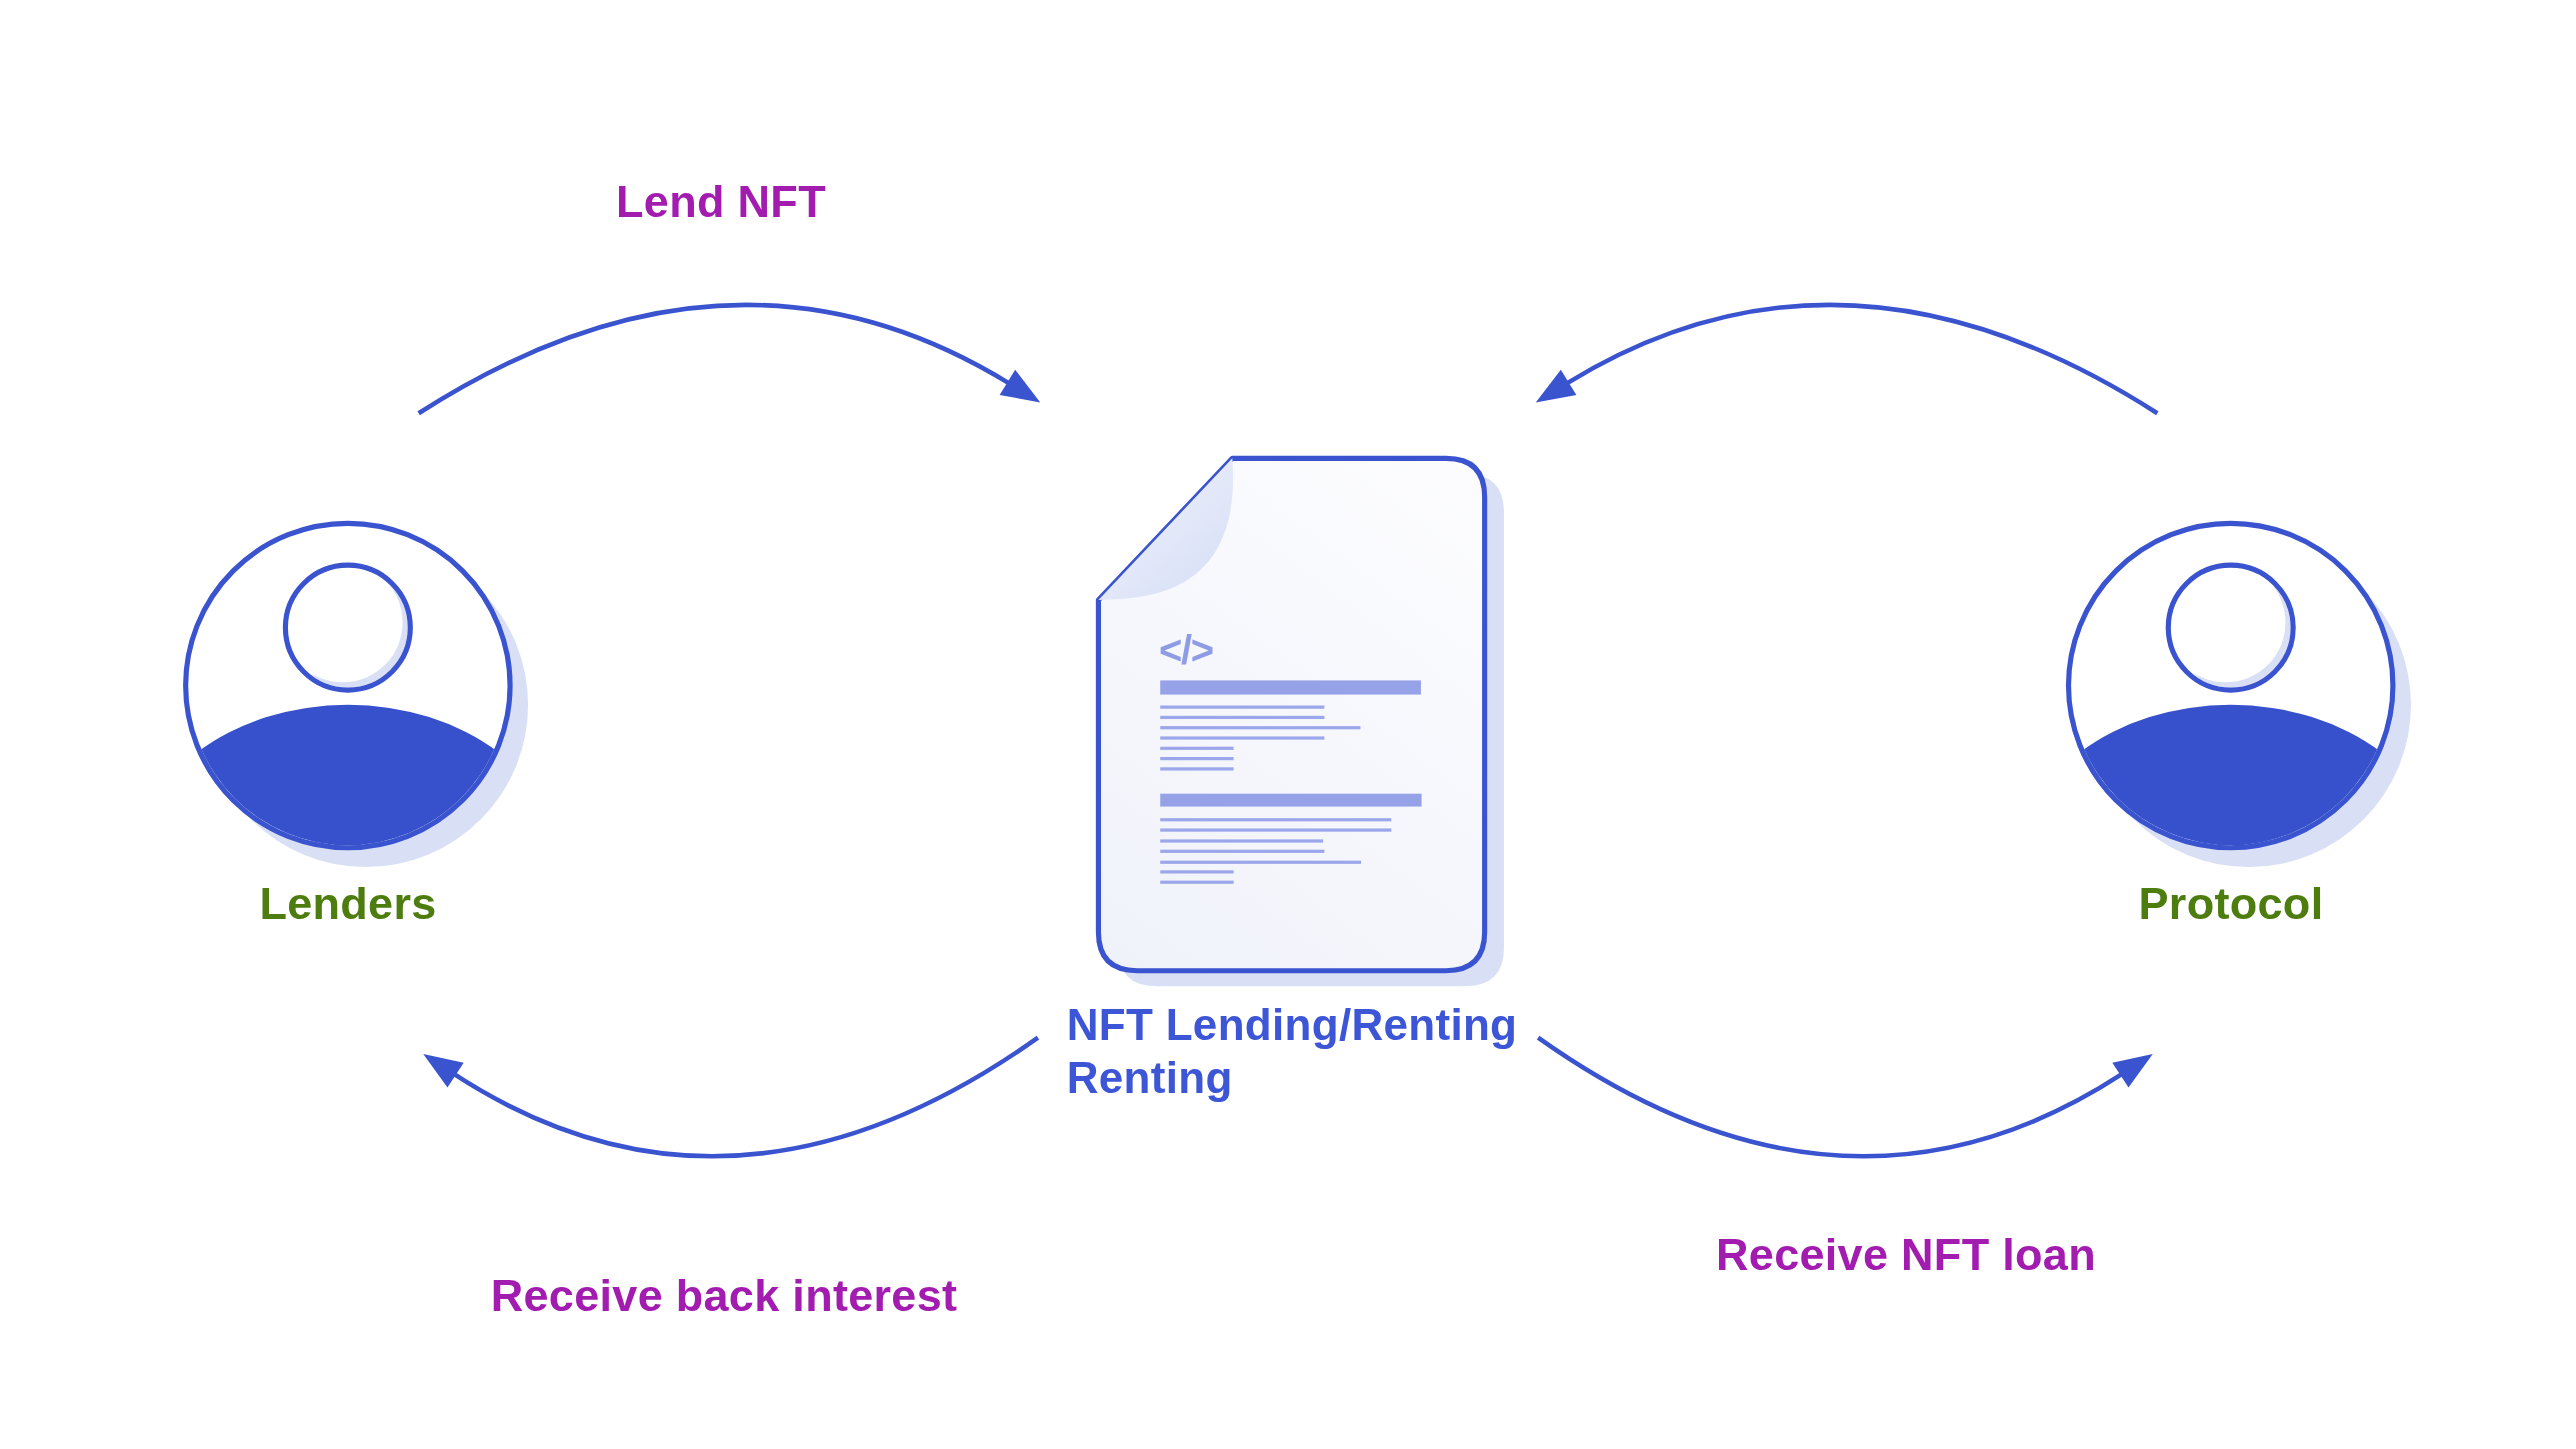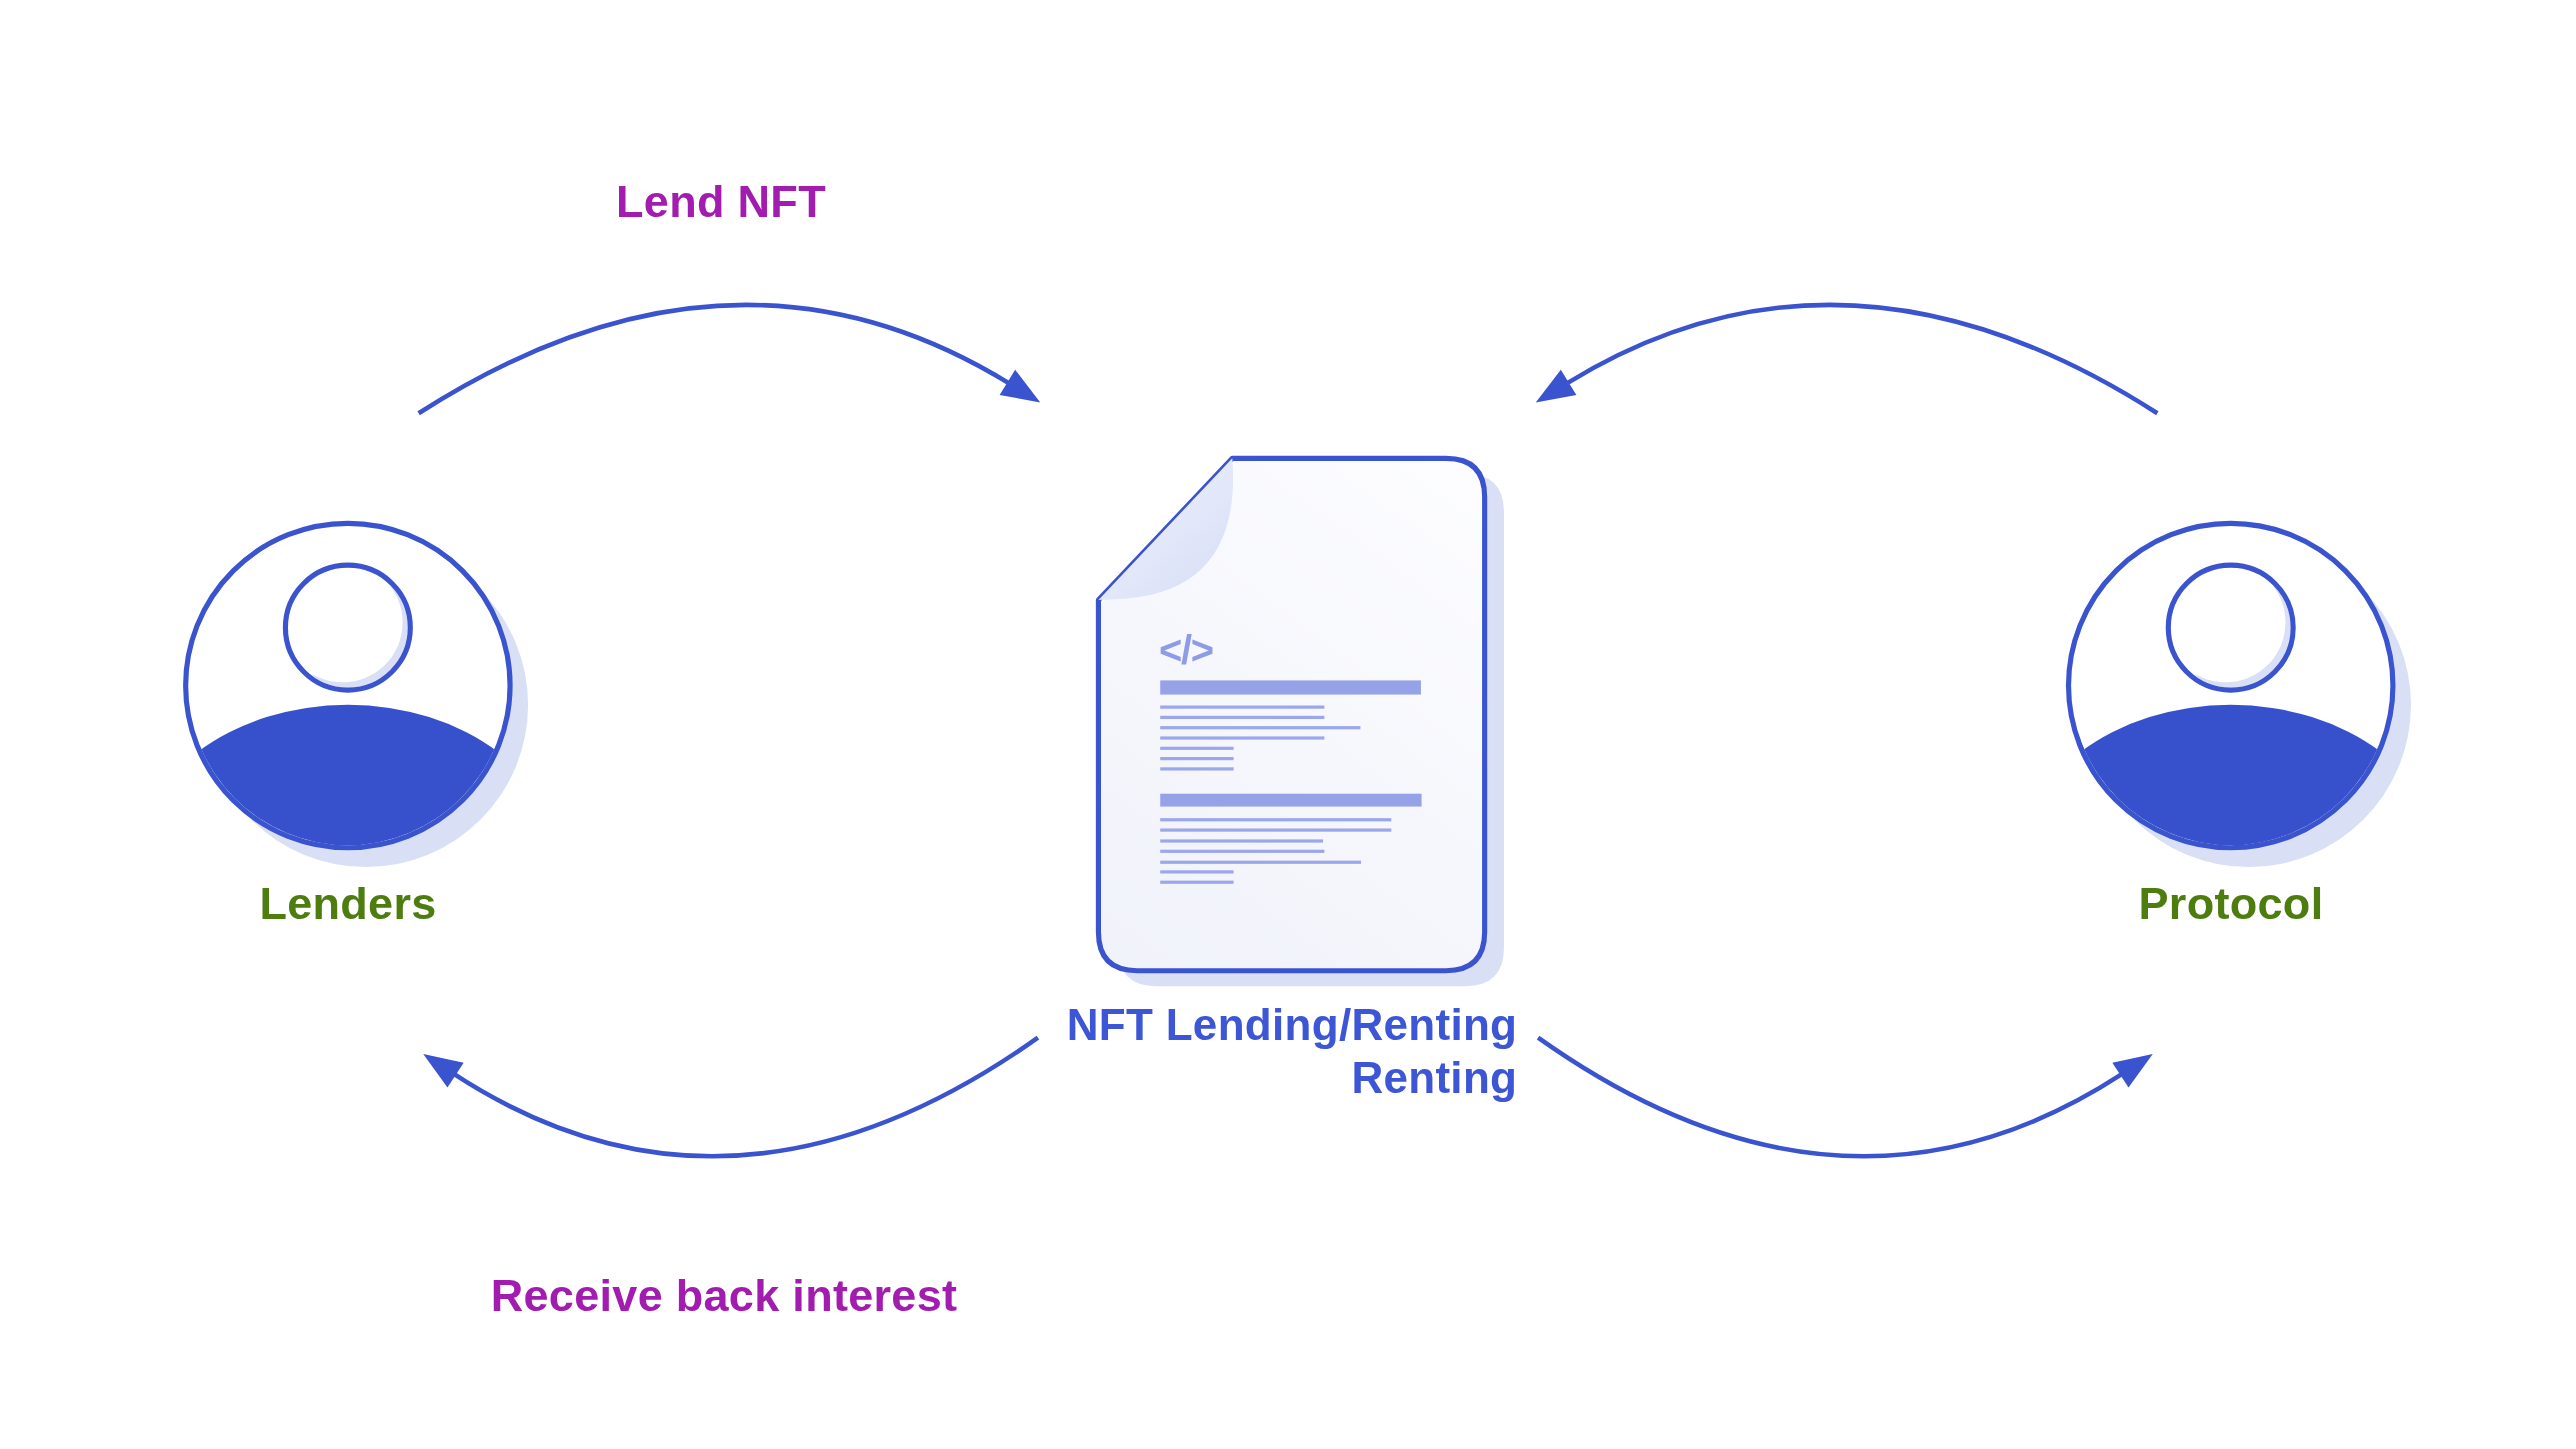--- a/index.html
+++ b/index.html
@@ -23,21 +23,21 @@
     color:#a21caf;
     font-size:45px;
   }
   .lbl-blue{
     color:#4d7c0f;
     font-size:45px;
   }
   .lbl-protocol{
     color:#3C56D6;
     font-size:44px;
-    text-align:right;
+    text-align:left;
     line-height:53px;
   }
   #lend-nft{left:721px;top:202px;}
   #lock-up-collateral{left:1854px;top:202px;}
   #receive-back-interest{left:724px;top:1296px;}
   #receive-nft-loan{left:1906px;top:1255px;}
   #lenders-label{left:348px;top:904px;}
   #borrowers-label{left:2231px;top:904px;}
   #protocol-label{left:1292px;top:1051px;}
 </style>
@@ -123,20 +123,21 @@
         <rect x="1802" y="1320" width="255" height="5" fill="#9BA7EA"></rect>
         <rect x="1802" y="1337" width="312" height="5" fill="#9BA7EA"></rect>
         <rect x="1802" y="1352" width="114" height="5" fill="#9BA7EA"></rect>
         <rect x="1802" y="1368" width="114" height="5" fill="#9BA7EA"></rect>
       </g>
     </g>
   </svg>
 
   <div id="lend-nft" class="lbl lbl-black">Lend NFT</div>
   <div id="receive-back-interest" class="lbl lbl-black">Receive back interest</div>
+  <div id="receive-nft-loan" class="lbl lbl-black">Receive NFT loan</div>
 
   <div id="lenders-label" class="lbl lbl-blue">Lenders</div>
   <div id="borrowers-label" class="lbl lbl-blue">Protocol</div>
 
   <div id="protocol-label" class="lbl lbl-protocol">
     <div>NFT Lending/Renting</div>
     <div>Renting</div>
   </div>
 
 </div>

